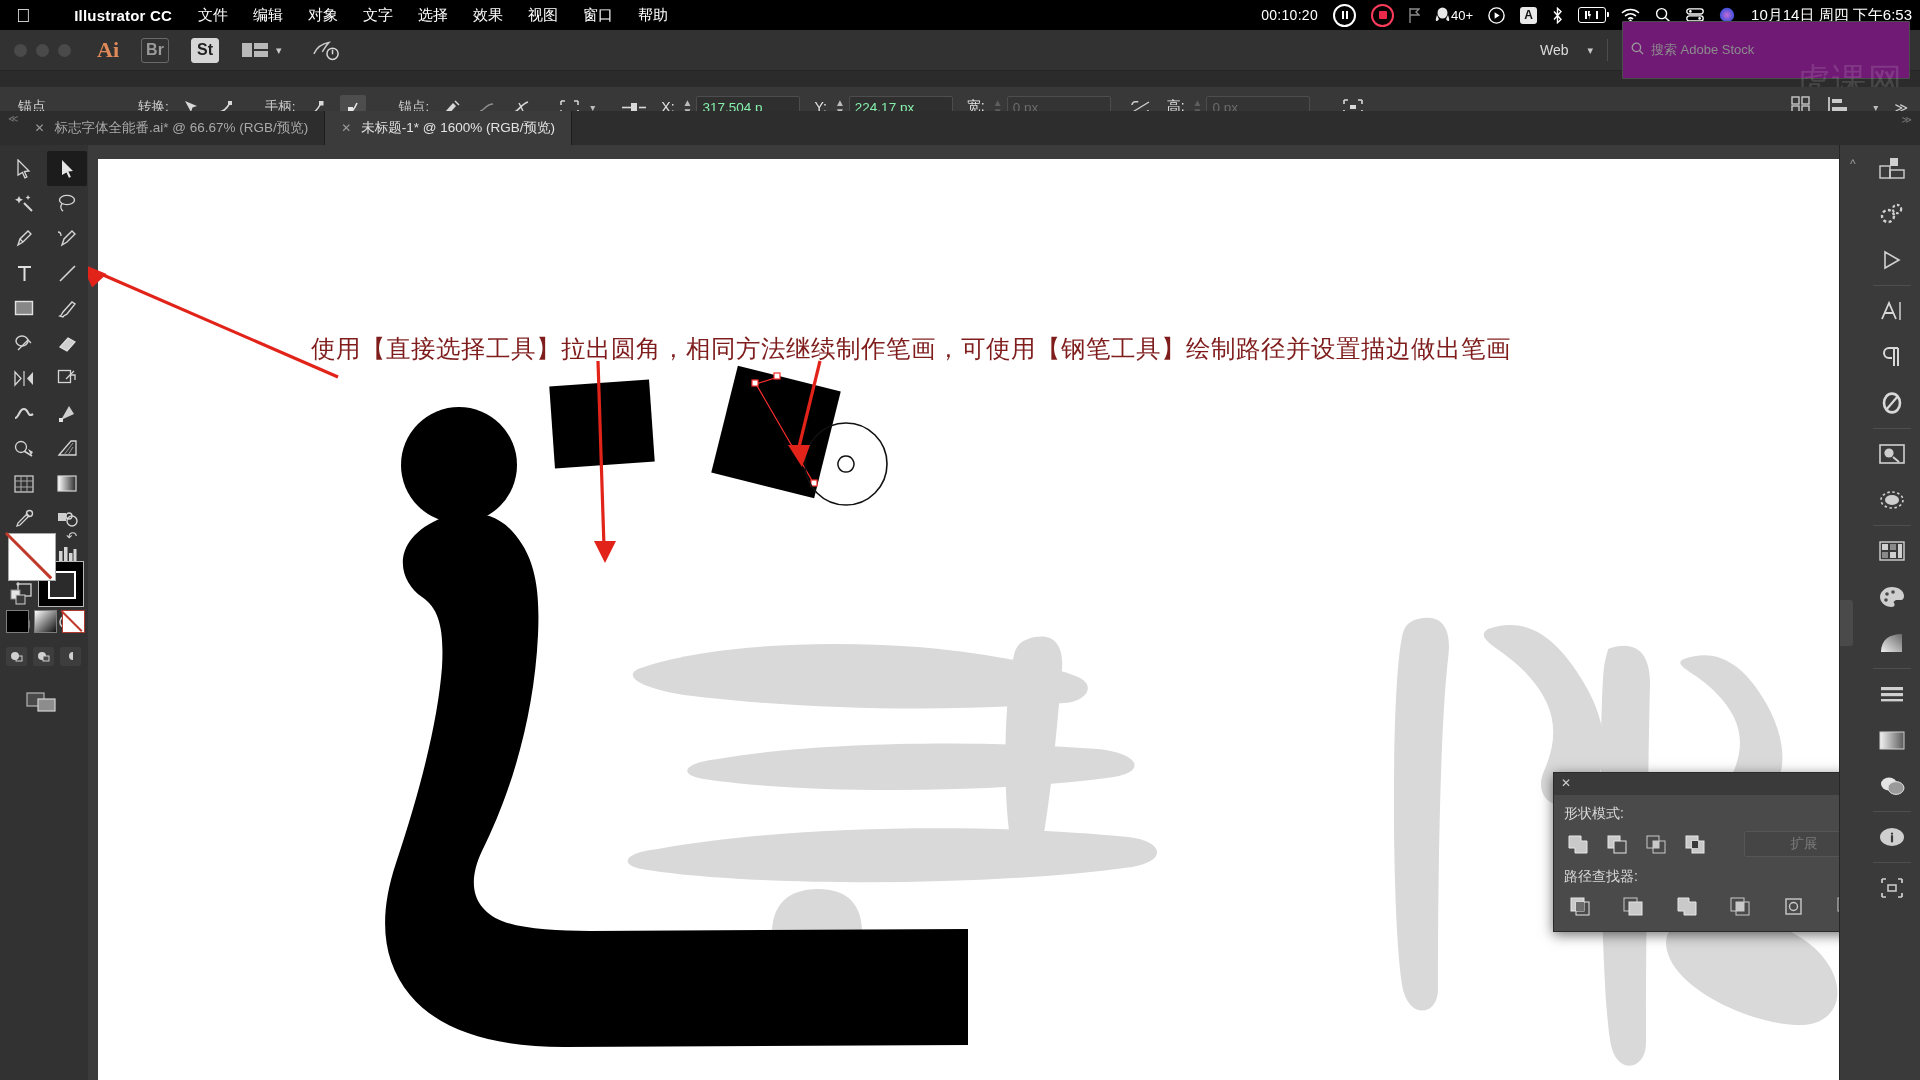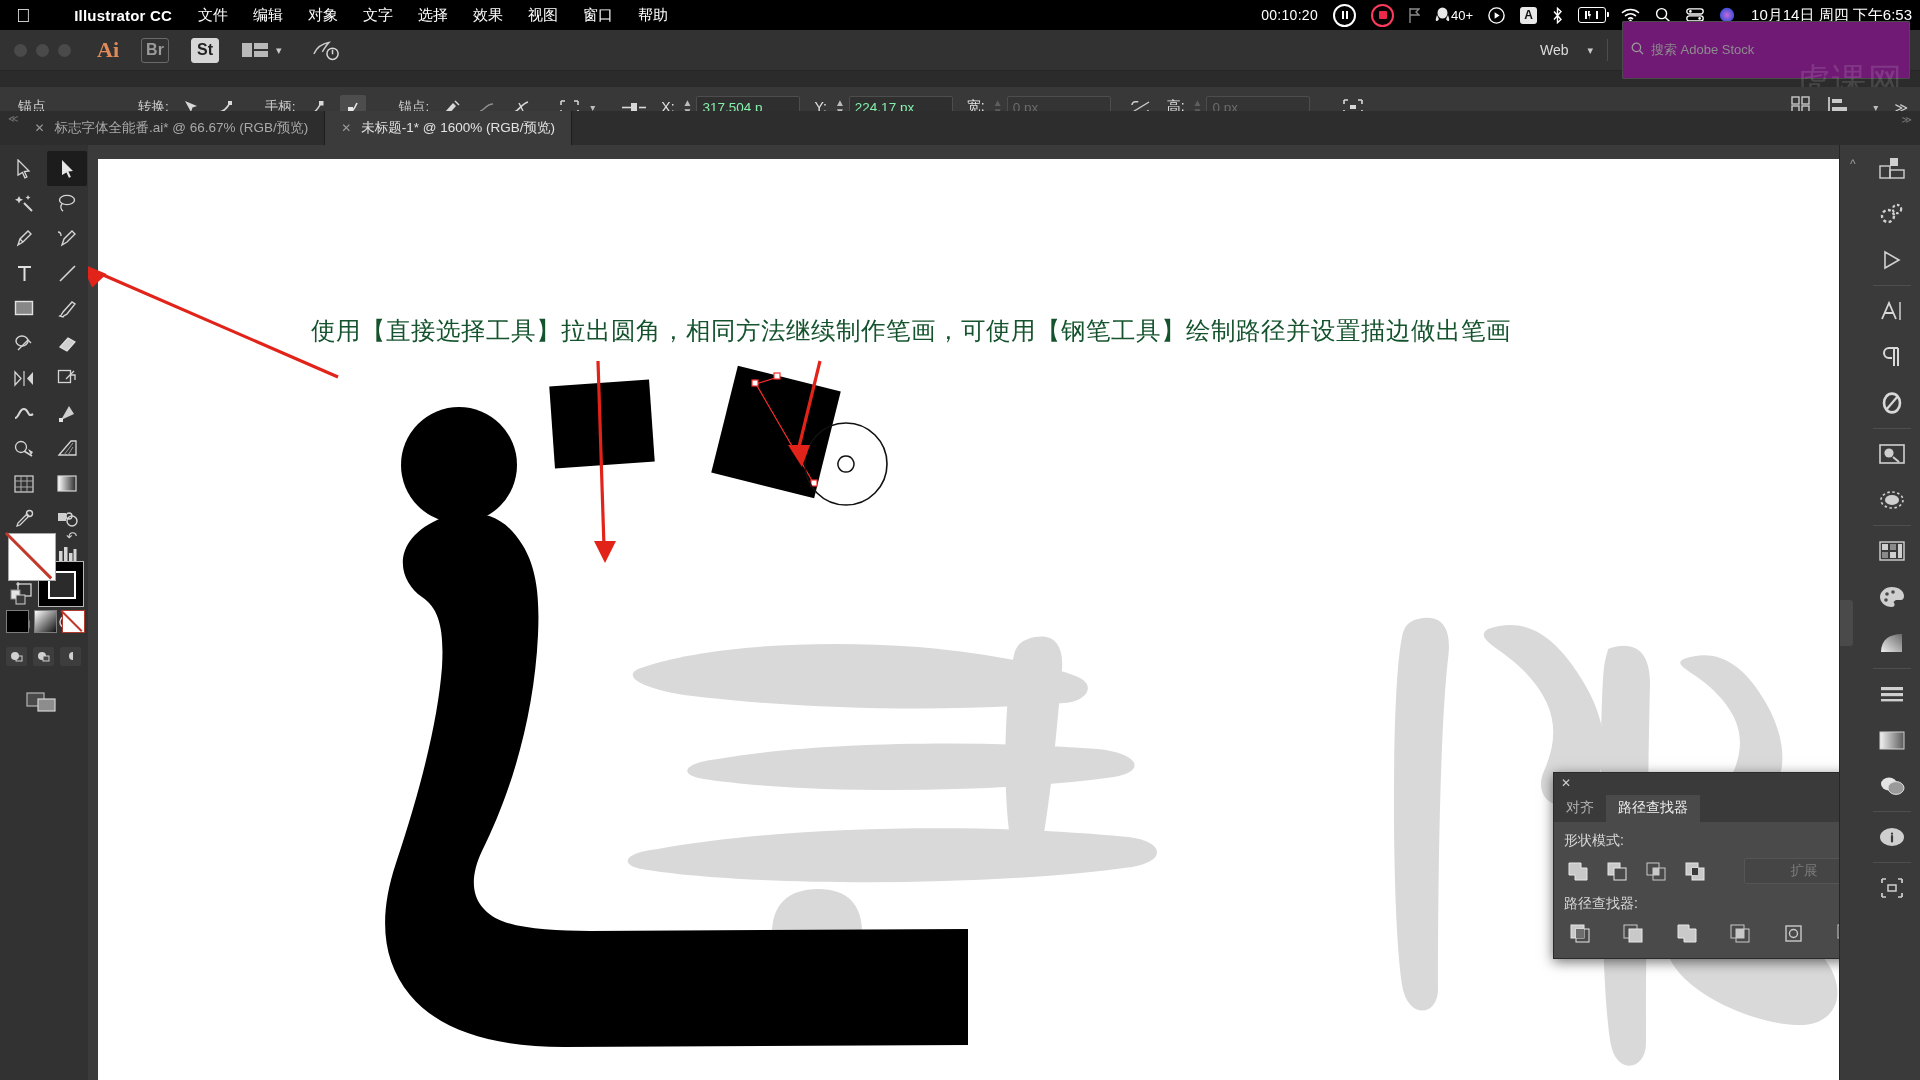--- a/index.html
+++ b/index.html
@@ -91,21 +91,21 @@
   .drawmodes i{width:21px;height:19px;background:#3d3d3d;border-radius:2px;display:flex;align-items:center;justify-content:center;color:#cfcfcf;font-size:11px;}
   .screenmode{position:absolute;left:26px;top:545px;}
 
   
   .canvas{position:absolute;left:88px;top:145px;width:1752px;height:935px;background:#3b3b3b;overflow:hidden;}
   .artboard{position:absolute;left:10px;top:14px;width:1755px;height:935px;background:#fff;}
 
   .ghost{position:absolute;fill:#d9d9d9;}
   .blackart{position:absolute;fill:#000;}
 
-  .redtext{position:absolute;left:213px;top:155px;color:#14532d;font-size:24.5px;white-space:nowrap;
+  .redtext{position:absolute;left:213px;top:173px;color:#7f1d1d;font-size:24.5px;white-space:nowrap;
            font-family:"DejaVu Sans","Liberation Sans",sans-serif;letter-spacing:.5px;}
 
   
   .pf{position:absolute;left:1465px;top:627px;width:320px;background:#3a3a3a;
       box-shadow:0 3px 12px rgba(0,0,0,.55);border:1px solid #2a2a2a;}
   .pf-top{height:22px;position:relative;background:#3a3a3a;}
   .pf-top .cls{position:absolute;left:7px;top:3px;color:#cfcfcf;font-size:12px;}
   .pf-tabs{display:flex;align-items:flex-end;height:27px;position:relative;background:#3a3a3a;}
   .pf-tab{font-size:14px;color:#b3b3b3;padding:4px 12px 5px;}
   .pf-tab.act{background:#4a4a4a;color:#f0f0f0;}
@@ -687,25 +687,20 @@
         <path d="M32 6 L10 96" stroke="#e2231a" stroke-width="3.2" fill="none"></path>
         <path d="M0 90h22l-8 22z" fill="#e2231a"></path>
       </svg>
     </div>
 
     <div class="pf">
       <div class="pf-top">
         <span class="cls">✕</span>
 
       </div>
-      <div class="pf-tabs">
-        <span class="pf-tab">对齐</span>
-        <span class="pf-tab act">路径查找器</span>
-
-      </div>
       <div class="pf-body">
         <div class="pf-h">形状模式:</div>
         <div class="pf-row">
           <span class="pf-btn">
             <svg width="21" height="19" viewBox="0 0 21 19">
                 <path d="M1 1h12v5h6v12H7v-5H1z" fill="#c9c9c9" stroke="#e6e6e6" stroke-width="1"></path>
               </svg>
           </span>
           <span class="pf-btn">
             <svg width="21" height="19" viewBox="0 0 21 19">

